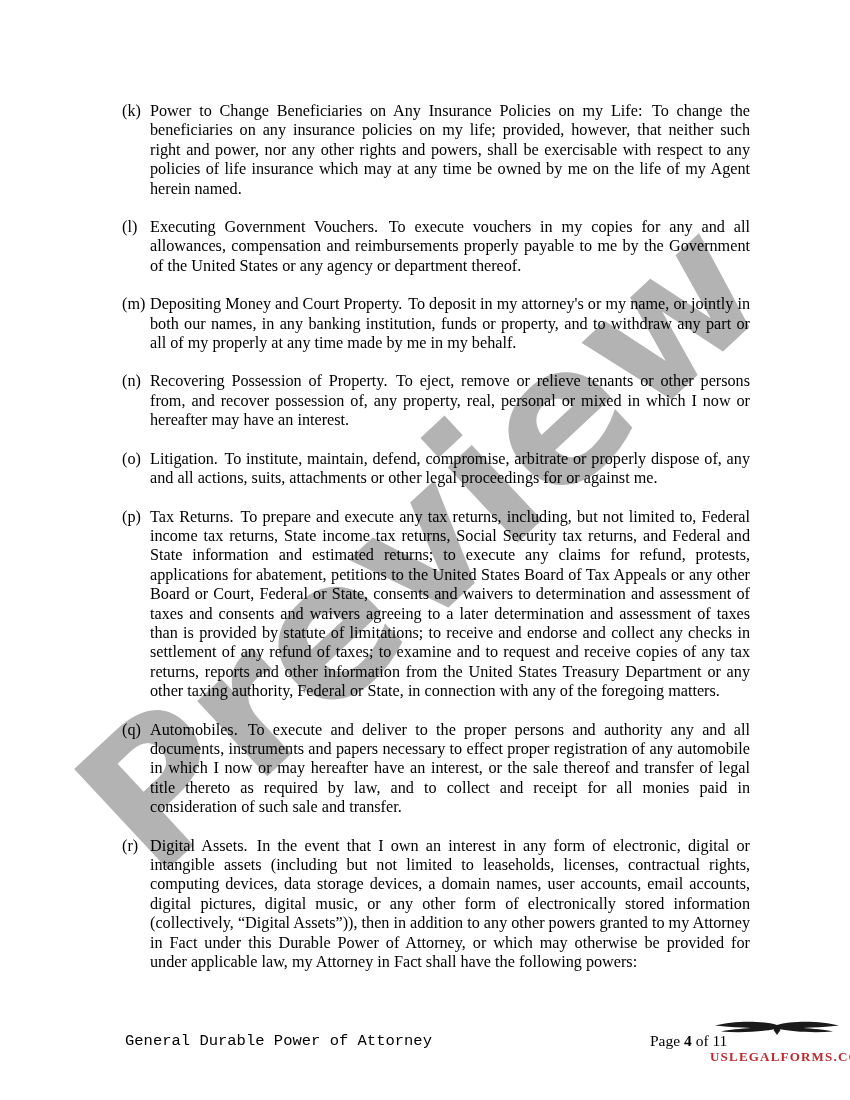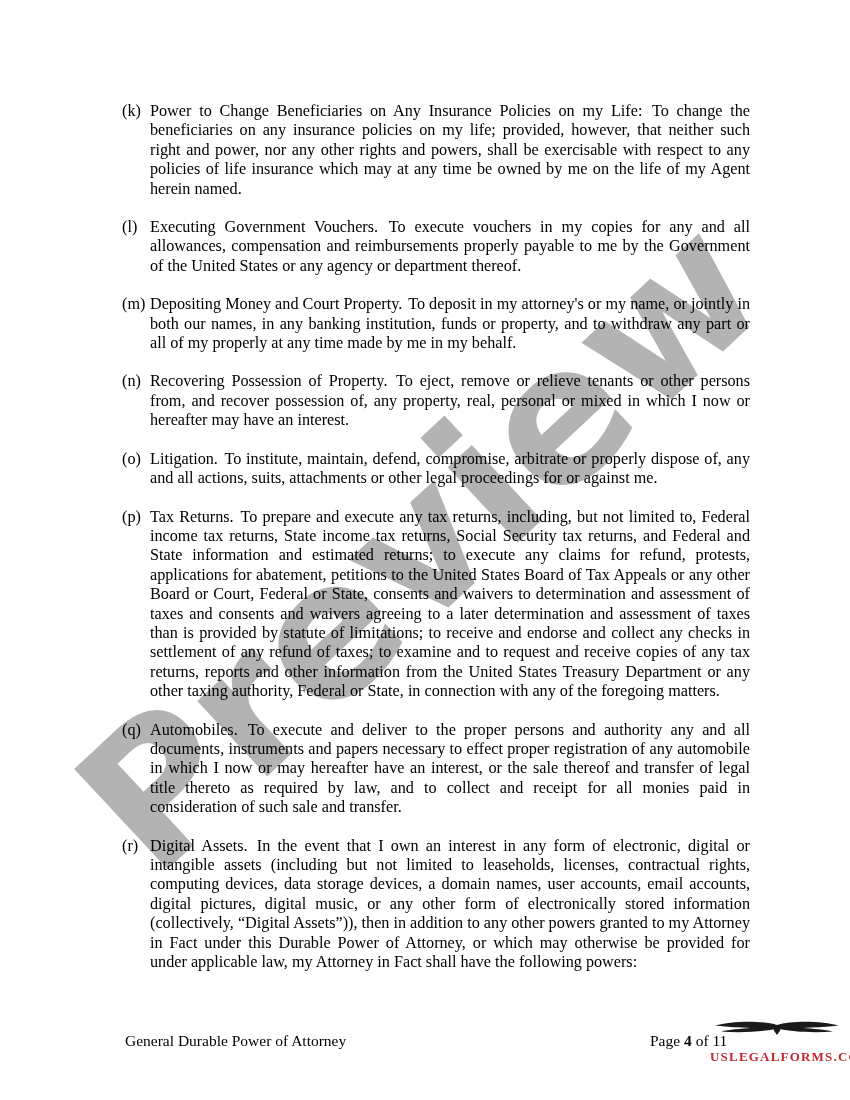--- a/index.html
+++ b/index.html
@@ -43,21 +43,21 @@
   .plabel { position: absolute; left: -28px; top: 0; }
   .pheading { }
   .psep { margin-right: 2px; }
 
   
   .footer {
     position: absolute; left: 0; top: 1032px;
     width: 850px; z-index: 2;
     font-size: 15.5px;
   }
-  .footer-title { position: absolute; left: 125px; top: 0; white-space: nowrap; }
+  .footer-title { position: absolute; left: 125px; top: 0; white-space: nowrap; font-family: Liberation Mono, monospace; }
   .footer-page  { position: absolute; left: 650px; top: 0; white-space: nowrap; }
   .footer-page .pg-num { font-weight: 700; }
 
   .logo {
     position: absolute; left: 710px; top: 1024px;
     width: 134px; text-align: center; z-index: 3;
   }
   .logo-word {
     display: block;
     font-family: "Liberation Serif", serif;

